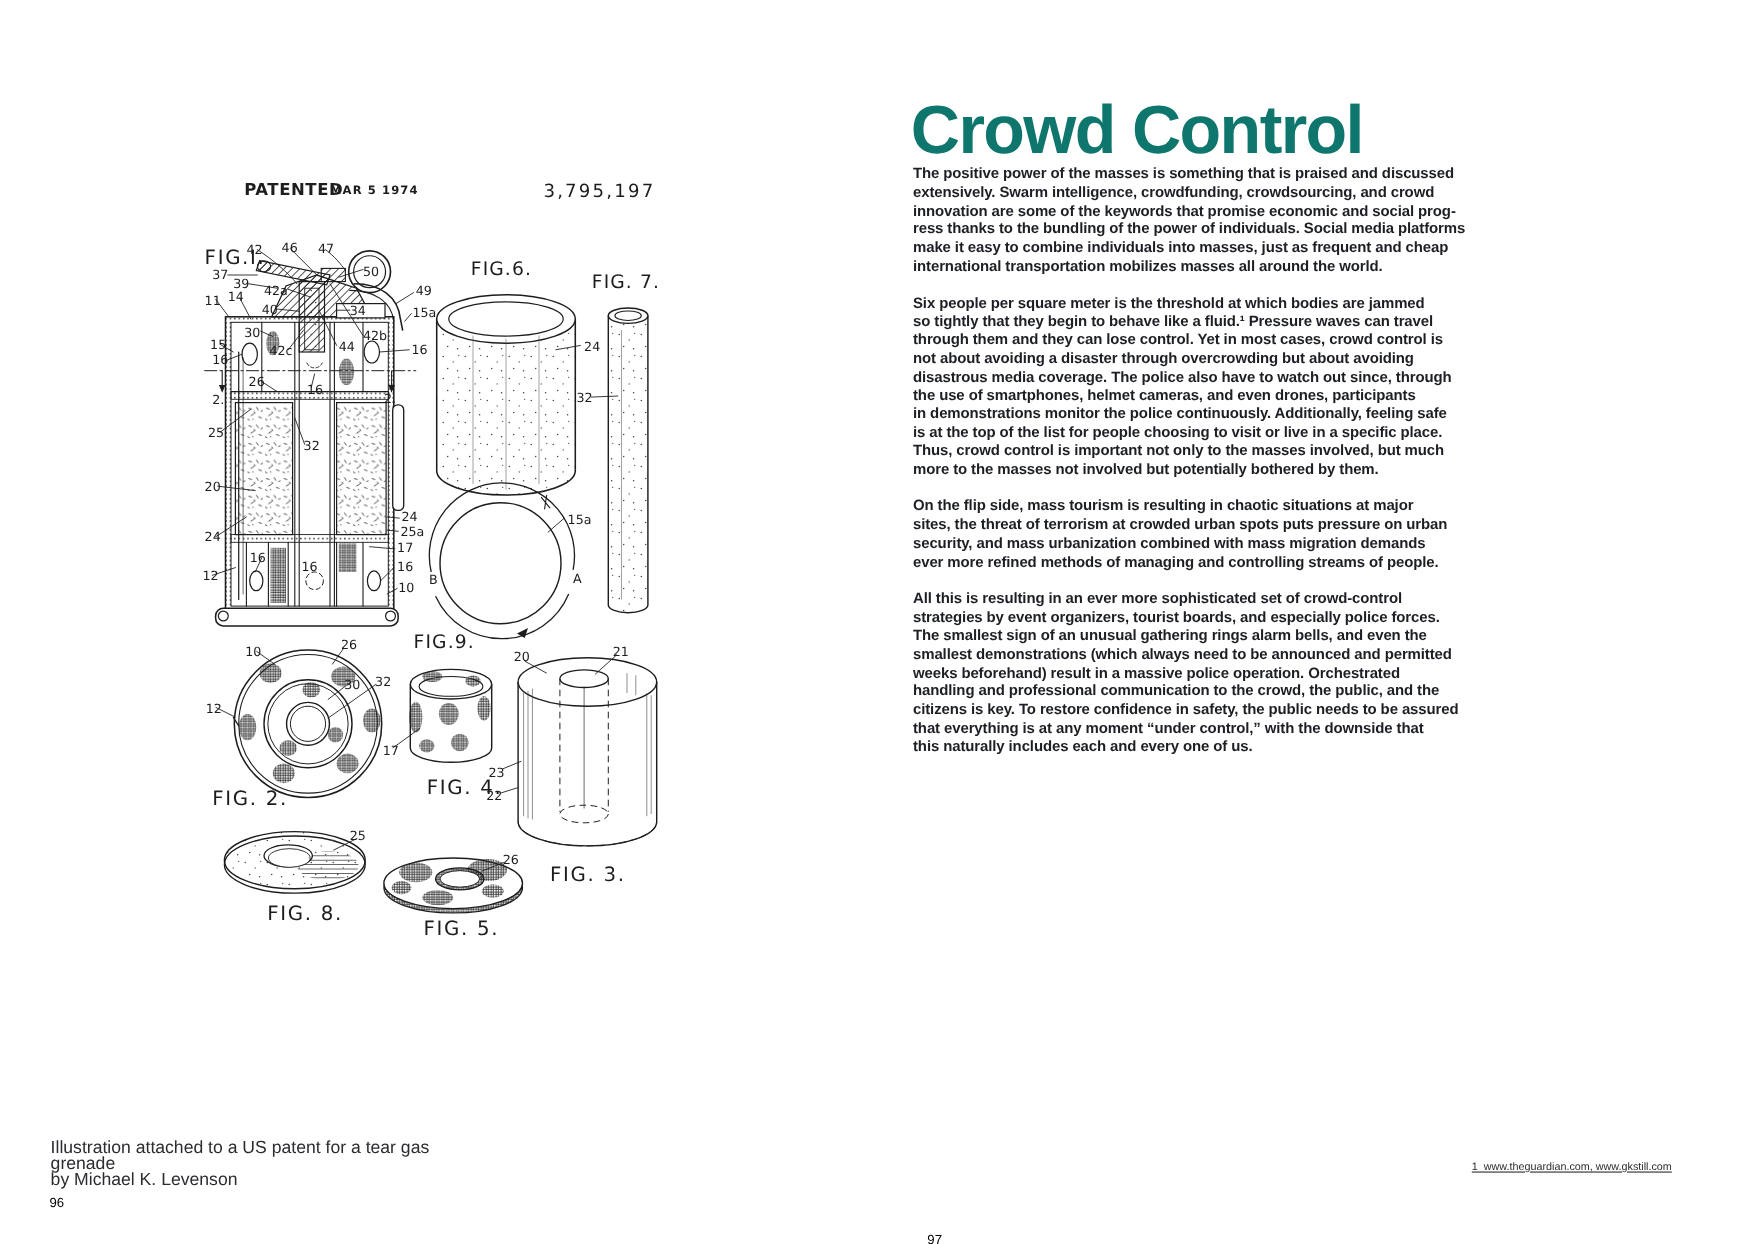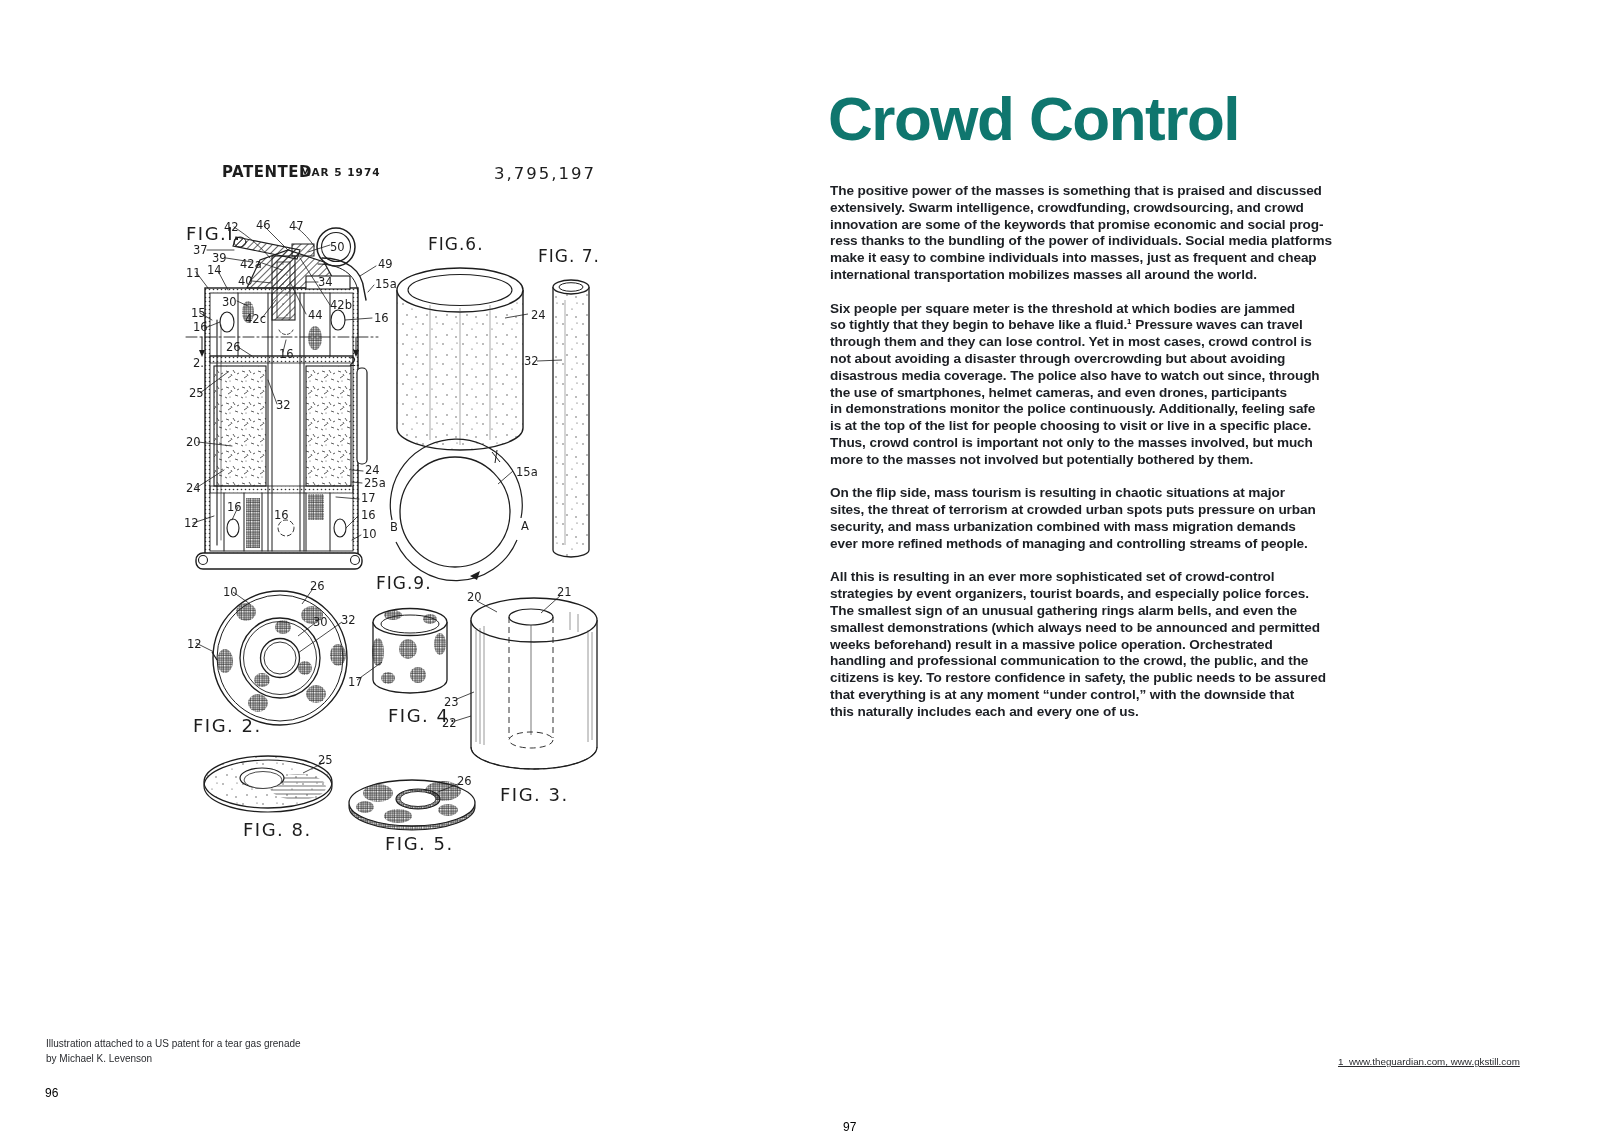--- a/index.html
+++ b/index.html
@@ -5,33 +5,33 @@
   html,body{margin:0;padding:0;}
   body{
     width:1600px;height:1131px;position:relative;background:#ffffff;
     font-family:"Liberation Sans",sans-serif;color:#1a1c20;overflow:hidden;
   }
   .spread{position:absolute;inset:0;background:#fff;}
   
   .patent-svg{position:absolute;left:150px;top:140px;width:520px;height:740px;}
   .caption{
     position:absolute;left:46px;top:1037px;width:360px;
-    font-size:10px;line-height:14.5px;font-weight:400;color:#2a2c30;
+    font-size:16px;line-height:14.5px;font-weight:400;color:#2a2c30;
     white-space:pre-line;
   }
   .pagenum{position:absolute;font-size:12px;font-weight:400;color:#000000;}
   .pagenum.left{left:45px;top:1086px;}
   .pagenum.right{left:843px;top:1086px;margin-top:34px;}
   
   .page-title{
     position:absolute;left:828px;top:46px;
     font-size:62px;font-weight:700;letter-spacing:-1.5px;color:#0f766e;
     line-height:1;
   }
-  .body-col{position:absolute;left:830px;top:150px;width:560px;margin-top:33px;}
+  .body-col{position:absolute;left:830px;top:150px;width:560px;}
   .para{
     font-size:13.6px;font-weight:700;line-height:16.8px;letter-spacing:-0.1px;
     color:#1c1f24;white-space:pre-line;margin:0 0 16.8px 0;
   }
   .footnote{
     position:absolute;left:1338px;top:1056px;font-size:9.8px;font-weight:400;
     color:#2a2c30;white-space:pre;text-decoration:underline;
   }
   
   text{fill:#1d1d1d;}

